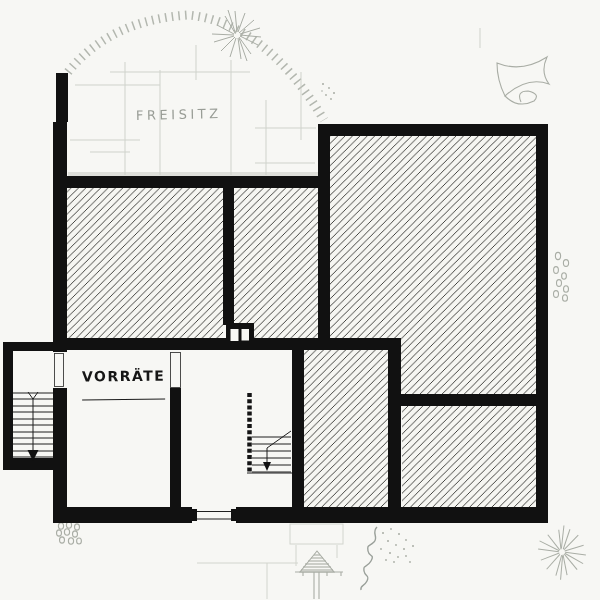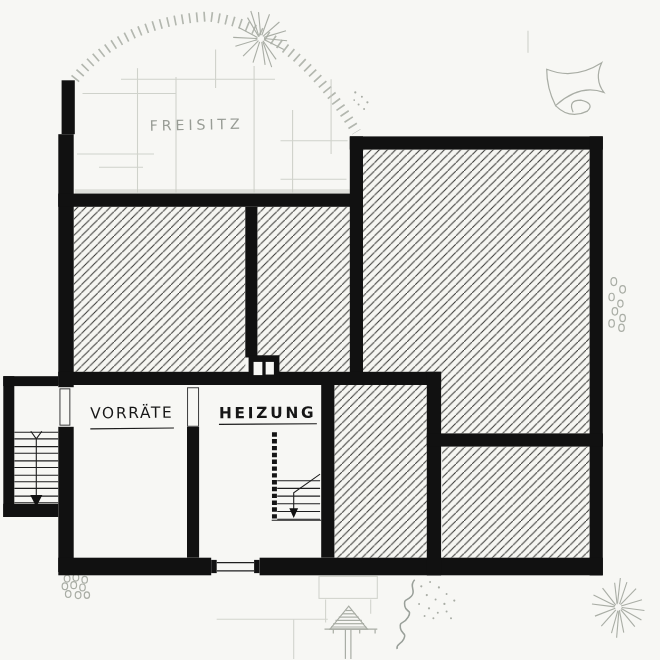--- a/index.html
+++ b/index.html
@@ -8,23 +8,23 @@
     background:var(--paper,#f7f7f4);
     font-family:"DejaVu Sans", sans-serif;
   }
   .plan-svg{position:absolute;left:0;top:0;width:600px;height:600px;}
   .label{position:absolute;white-space:nowrap;line-height:1;}
   .label-freisitz{
     left:136px;top:108px;font-size:13px;letter-spacing:3.5px;
     color:var(--label_gray,#999d96);font-weight:500;transform:rotate(-1.2deg);
   }
   .label-vorraete{
-    left:82px;top:369px;font-size:14px;font-weight:400;letter-spacing:1.5px;
+    left:82px;top:369px;font-size:14px;font-weight:700;letter-spacing:1.5px;
     color:var(--label_dark,#161616);border-bottom:1.6px solid #1c1c1c;
-    padding-bottom:6px;transform:rotate(-0.6deg);
+    padding-bottom:16px;transform:rotate(-0.6deg);
   }
   .label-heizung{
     left:199px;top:369px;font-size:14px;font-weight:700;letter-spacing:2.5px;
     color:var(--label_dark,#161616);border-bottom:1.6px solid #1c1c1c;
     padding-bottom:2px;transform:rotate(-0.4deg);
   }
   
   .w{fill:var(--wall,#111);}
   .pp{fill:var(--paper,#f7f7f4);}
   .tl{stroke:#1f1f1f;stroke-width:1;fill:none;}
@@ -228,14 +228,13 @@
       <line x1="249.5" y1="393" x2="249.5" y2="473" stroke="#151515" stroke-width="4.5" stroke-dasharray="4 2.2"></line>
       <path class="tl" d="M252,437 H291 M252,444 H291 M252,451 H291 M252,458 H291 M252,465 H291 M252,472 H291"></path>
       <path class="tl" d="M247,473 H292"></path>
       <path class="tl" d="M291,431 L267,448 L267,464"></path>
       <polygon points="263,462 271,462 267,471" fill="#111"></polygon>
     </g>
   </svg>
 
   <div class="label label-freisitz">FREISITZ</div>
   <div class="label label-vorraete">VORRÄTE</div>
-  <div class="label label-heizung">HEIZUNG</div>
 </div>
 
 </body></html>

